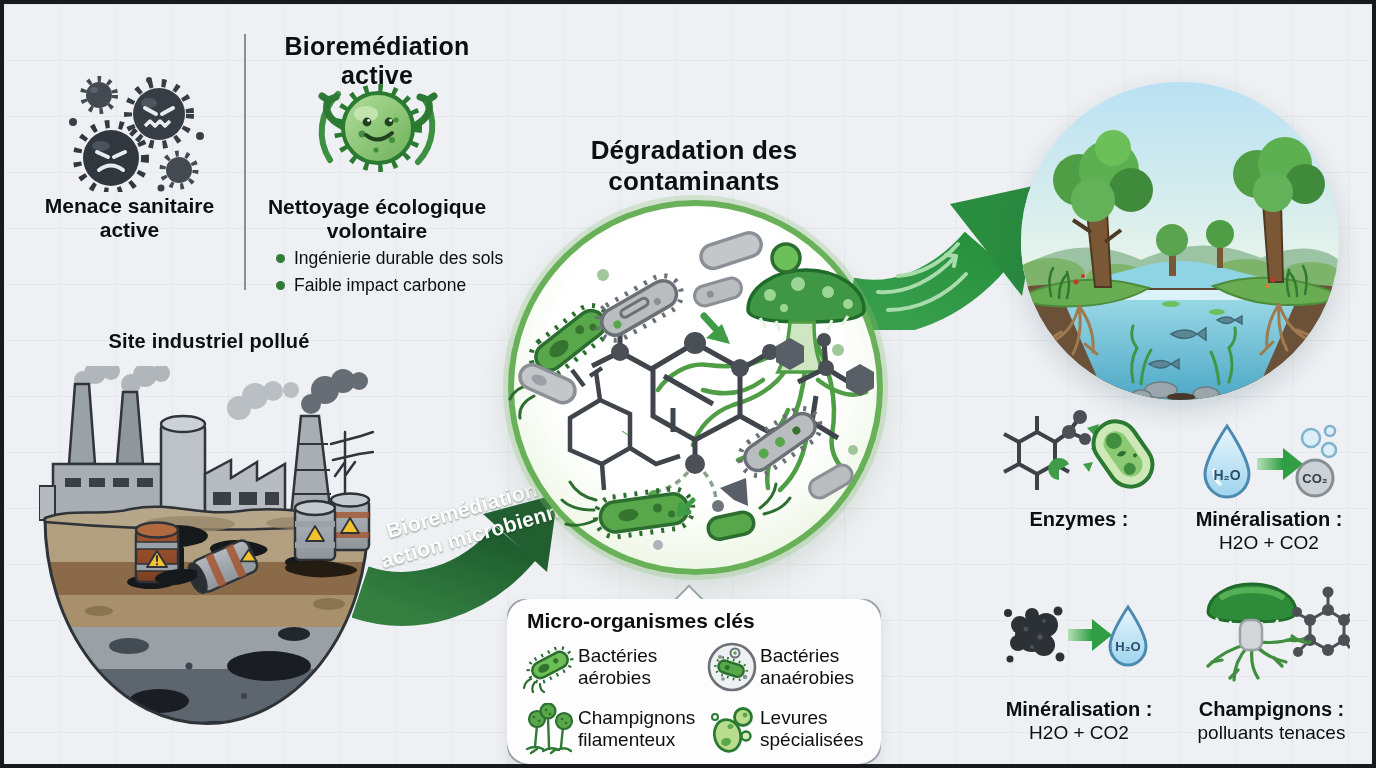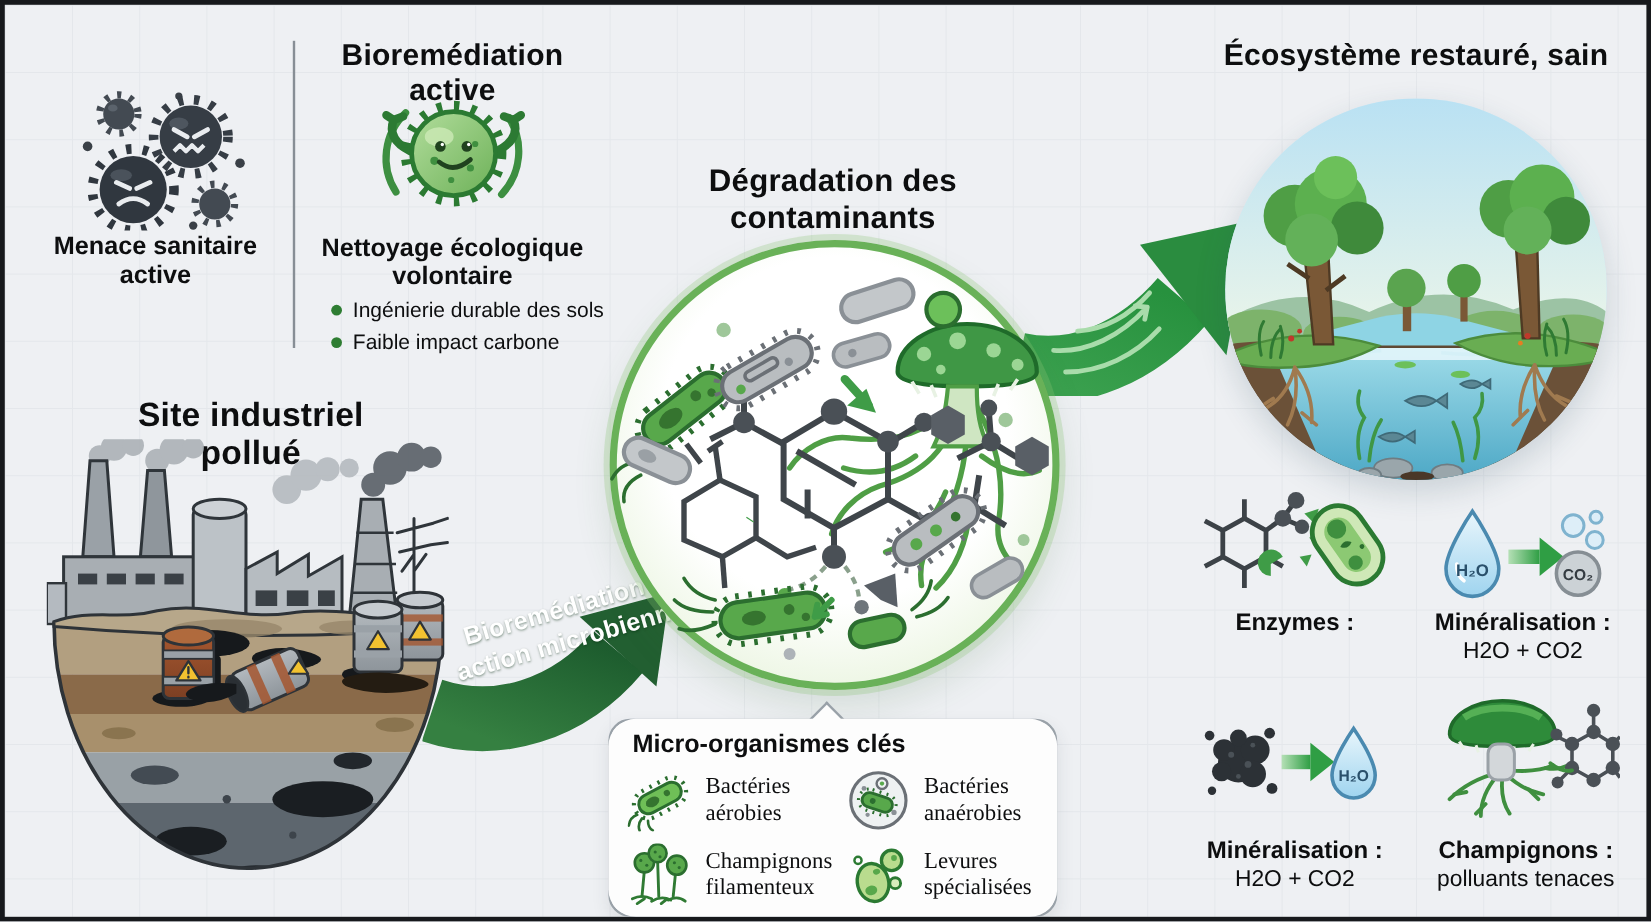--- a/index.html
+++ b/index.html
@@ -34,46 +34,45 @@
   .callout{
     background:#fdfdfd;border:2.5px solid #99a1a8;border-radius:18px;
     box-shadow:0 6px 14px rgba(50,60,70,.10);
   }
   .callout-tail{
     position:absolute;width:22px;height:22px;background:#fdfdfd;
     border-left:2.5px solid #99a1a8;border-top:2.5px solid #99a1a8;
     transform:rotate(45deg);
   }
   .box-title{font-weight:700;font-size:21px;}
-  .box-item{display:flex;align-items:center;gap:11px;font-family:Liberation Serif, serif;}
+  .box-item{display:flex;align-items:center;gap:1px;}
   .box-item .txt{font-size:19px;line-height:1.14;}
   .out-label{text-align:center;line-height:1.22;}
   .out-label .b{font-weight:700;font-size:20px;display:block;}
   .out-label .r{font-size:19px;display:block;}
   .arrow-text{
     transform:rotate(-16deg);color:#ffffff;font-weight:700;font-size:21px;
     text-align:center;line-height:1.3;text-shadow:0 1px 2px rgba(0,40,10,.45);
     letter-spacing:.2px;
   }
   svg{display:block;}
   svg text{font-family:"Liberation Sans",sans-serif;}
 </style>
 </head>
 <body>
 
 <div class="stage">
 
   <div class="abs divider" style="left:240px;top:30px;height:256px;"></div>
   <div class="abs h1" style="left:252px;top:28px;width:242px;">Bioremédiation active</div>
-  <div class="abs h1" style="left:1015px;top:28px;width:322px;">Écosystème restauré, sain</div>
   <div class="abs h1" style="left:575px;top:131px;width:230px;font-size:26px;line-height:1.18;">
     <div>Dégradation des</div>
     <div>contaminants</div>
   </div>
-  <div class="abs h1" style="left:70px;top:326px;width:270px;font-size:28px;">Site industriel pollué</div>
+  <div class="abs h1" style="left:70px;top:326px;width:270px;font-size:20px;">Site industriel pollué</div>
 
   <svg class="abs" style="left:55px;top:66px;" width="150" height="122" viewBox="0 0 150 122">
     <g fill="#3a4047" stroke="#3a4047">
       <circle cx="14" cy="52" r="4" stroke="none"></circle>
         <circle cx="90" cy="10" r="3" stroke="none"></circle>
       <circle cx="141" cy="66" r="4" stroke="none"></circle>
         <circle cx="102" cy="118" r="3.5" stroke="none"></circle>
     </g>
     <g>
       <circle cx="40" cy="25" r="13" fill="#434a52"></circle>

